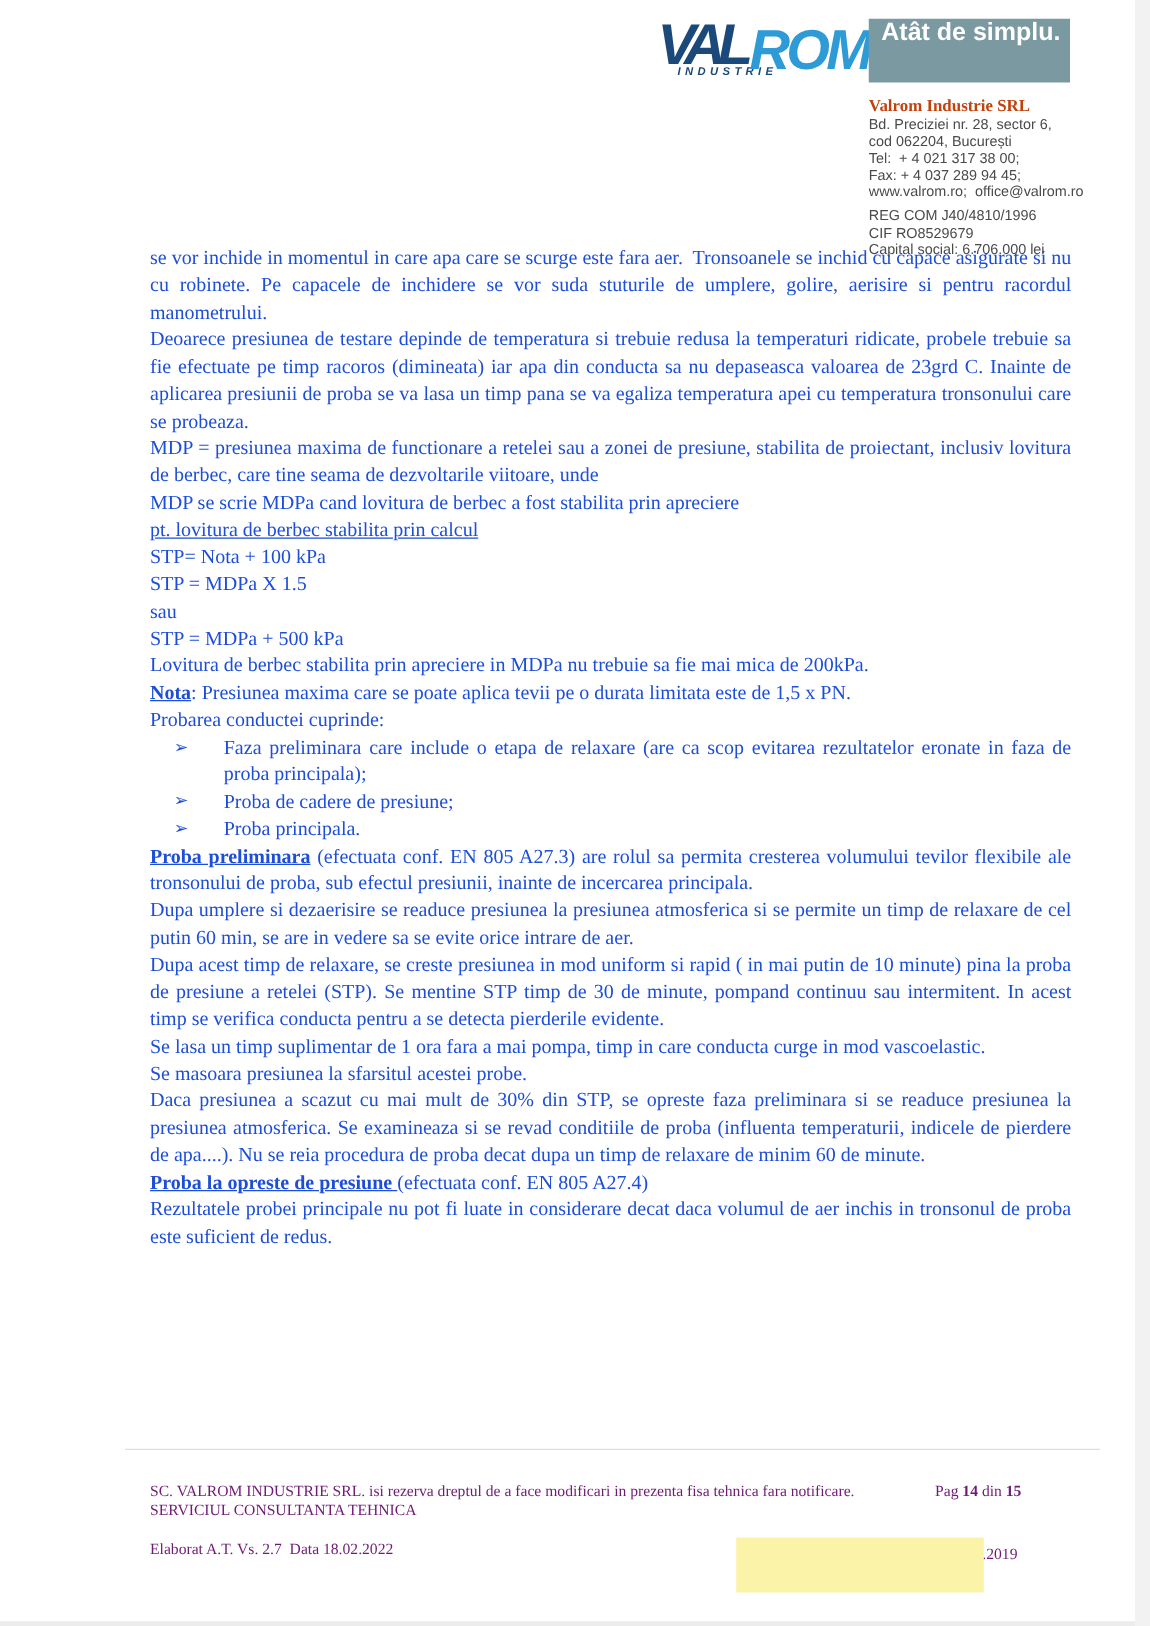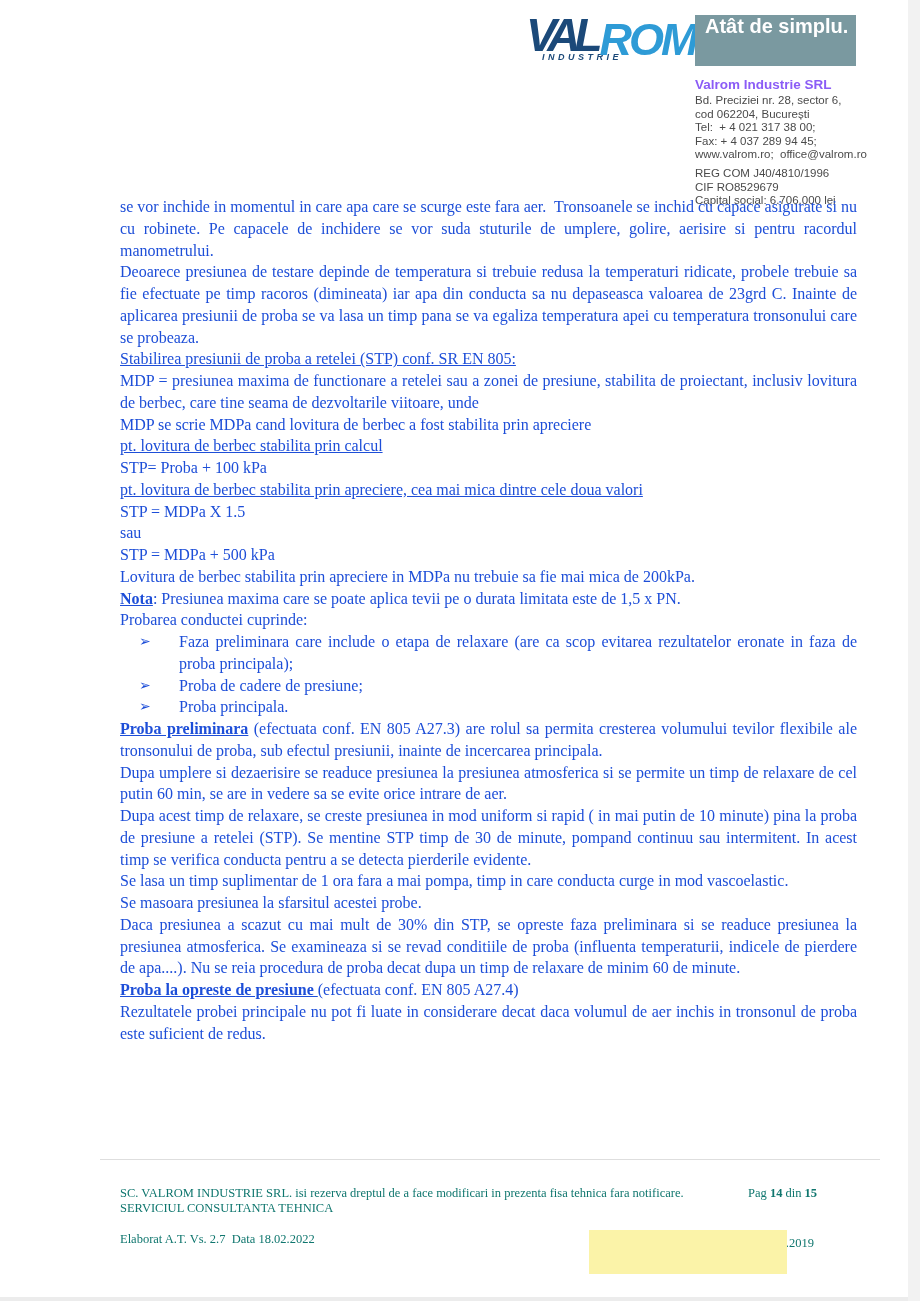--- a/index.html
+++ b/index.html
@@ -25,39 +25,39 @@
   .tagline { position:absolute; left:695px; top:15px; width:161px; height:51px;
              background:#7A99A0; color:#ffffff;
              font-family:"Liberation Sans", sans-serif;
              font-weight:bold; font-size:20px;
              display:flex; padding:0 0 5px 10px; }
 
   
   .company { position:absolute; left:695px; top:78px;
              font-family:"Liberation Sans", sans-serif;
              color:#4a4a4a; font-size:11.5px; line-height:13.4px; }
-  .company-name { font-weight:bold; font-size:13.5px; color:#8b5cf6;
-                  margin-bottom:3px; }
+  .company-name { font-weight:bold; font-size:13.5px; color:#c2410c;
+                  margin-bottom:3px;font-family:Liberation Serif, serif; }
   .company .gap { margin-top:6px; }
 
   
   .doc-body { position:absolute; left:120px; top:196px; width:737px;
               color:#1d4ed8; font-size:16px; line-height:21.75px; }
   .doc-body p { margin:0; text-align:justify; }
   .doc-body .b { font-weight:bold; }
   .doc-body .u { text-decoration:underline; }
   .doc-body p.bullet { padding-left:59px; position:relative; }
   .doc-body p.bullet .marker { position:absolute; left:19px; top:0;
               font-size:14px; text-decoration:none; }
 
   
   .footer-sep { position:absolute; left:100px; top:1159px; width:780px;
                 height:1px; background:#dedede; }
   .f-line { position:absolute; left:120px; width:737px;
-            font-size:12.5px; line-height:15px; color:#0f766e; }
+            font-size:12.5px; line-height:15px; color:#701a75; }
   .f1 { top:1186px; }
   .f2 { top:1201px; }
   .f3 { top:1216px;margin-top:16px; }
   .f-pag { position:absolute; left:628px; top:0; }
   .f-doccode { position:absolute; left:516px; top:4px;text-align:center; }
   .f-bold { font-weight:bold; }
   .highlight-box { position:absolute; left:589px; top:1230px;
                    width:198px; height:44px; background:#FBF3A8; }
   .bottom-strip { position:absolute; left:0; bottom:0; width:920px;
                   height:4px; background:#ececec; }
@@ -84,26 +84,24 @@
     <div>Fax: + 4 037 289 94 45;</div>
     <div>www.valrom.ro;&nbsp; office@valrom.ro</div>
     <div class="gap">REG COM J40/4810/1996</div>
     <div>CIF RO8529679</div>
     <div>Capital social: 6.706.000 lei</div>
   </div>
 
   <div class="doc-body">
       <p class=""><span>se vor inchide in momentul in care apa care se scurge este fara aer.&nbsp; Tronsoanele se inchid cu capace asigurate si nu cu robinete. Pe capacele de inchidere se vor suda stuturile de umplere, golire, aerisire si pentru racordul manometrului.</span></p>
       <p class=""><span>Deoarece presiunea de testare depinde de temperatura si trebuie redusa la temperaturi ridicate, probele trebuie sa fie efectuate pe timp racoros (dimineata) iar apa din conducta sa nu depaseasca valoarea de 23grd C. Inainte de aplicarea presiunii de proba se va lasa un timp pana se va egaliza temperatura apei cu temperatura tronsonului care se probeaza.</span></p>
-      <p class=""><span class="u">Stabilirea presiunii de proba a retelei (STP) conf. SR EN 805:</span></p>
       <p class=""><span>MDP = presiunea maxima de functionare a retelei sau a zonei de presiune, stabilita de proiectant, inclusiv lovitura de berbec, care tine seama de dezvoltarile viitoare, unde</span></p>
       <p class=""><span>MDP se scrie MDPa cand lovitura de berbec a fost stabilita prin apreciere</span></p>
       <p class=""><span class="u">pt. lovitura de berbec stabilita prin calcul</span></p>
-      <p class=""><span>STP= Proba + 100 kPa</span></p>
-      <p class=""><span class="u">pt. lovitura de berbec stabilita prin apreciere, cea mai mica dintre cele doua valori</span></p>
+      <p class=""><span>STP= Nota + 100 kPa</span></p>
       <p class=""><span>STP = MDPa X 1.5</span></p>
       <p class=""><span>sau</span></p>
       <p class=""><span>STP = MDPa + 500 kPa</span></p>
       <p class=""><span>Lovitura de berbec stabilita prin apreciere in MDPa nu trebuie sa fie mai mica de 200kPa.</span></p>
       <p class=""><span class="b u">Nota</span><span>: Presiunea maxima care se poate aplica tevii pe o durata limitata este de 1,5 x PN.</span></p>
       <p class=""><span>Probarea conductei cuprinde:</span></p>
       <p class="bullet"><span class="marker">➢</span><span>Faza preliminara care include o etapa de relaxare (are ca scop evitarea rezultatelor eronate in faza de proba principala);</span></p>
       <p class="bullet"><span class="marker">➢</span><span>Proba de cadere de presiune;</span></p>
       <p class="bullet"><span class="marker">➢</span><span>Proba principala.</span></p>
       <p class=""><span class="b u">Proba preliminara</span><span> (efectuata conf. EN 805 A27.3) are rolul sa permita cresterea volumului tevilor flexibile ale tronsonului de proba, sub efectul presiunii, inainte de incercarea principala.</span></p>

